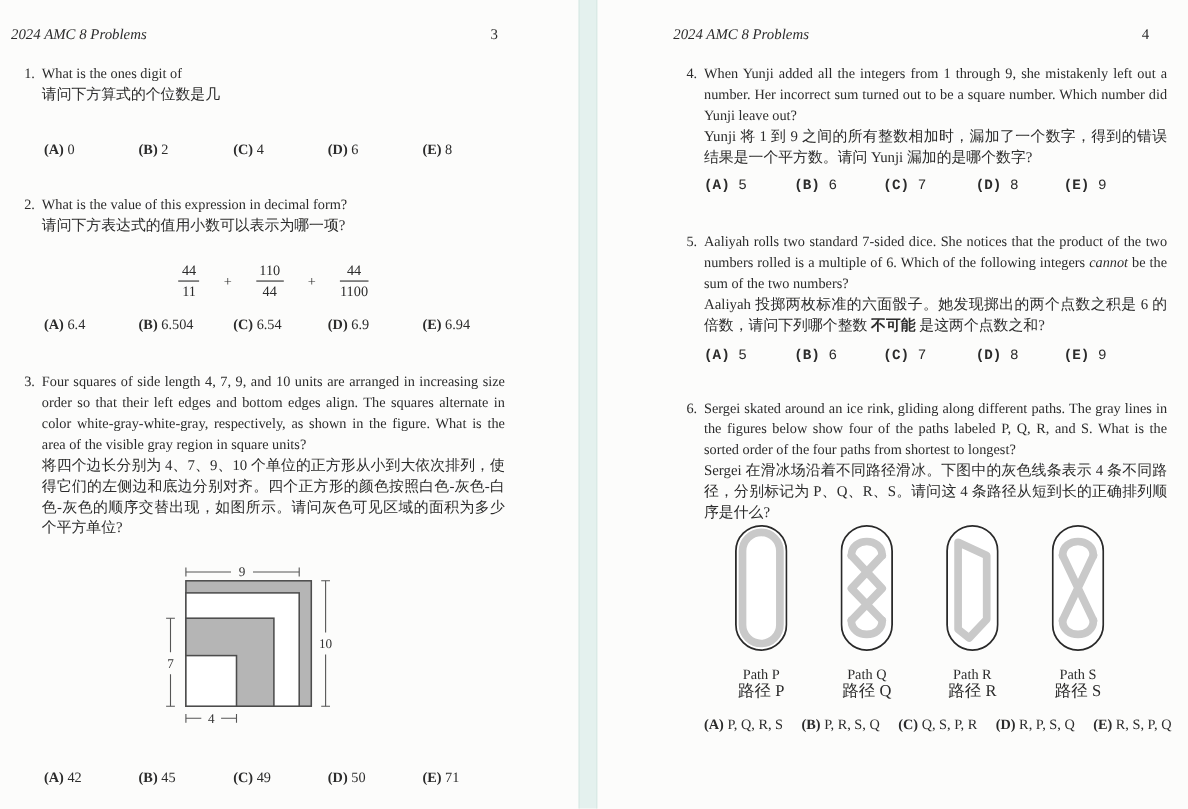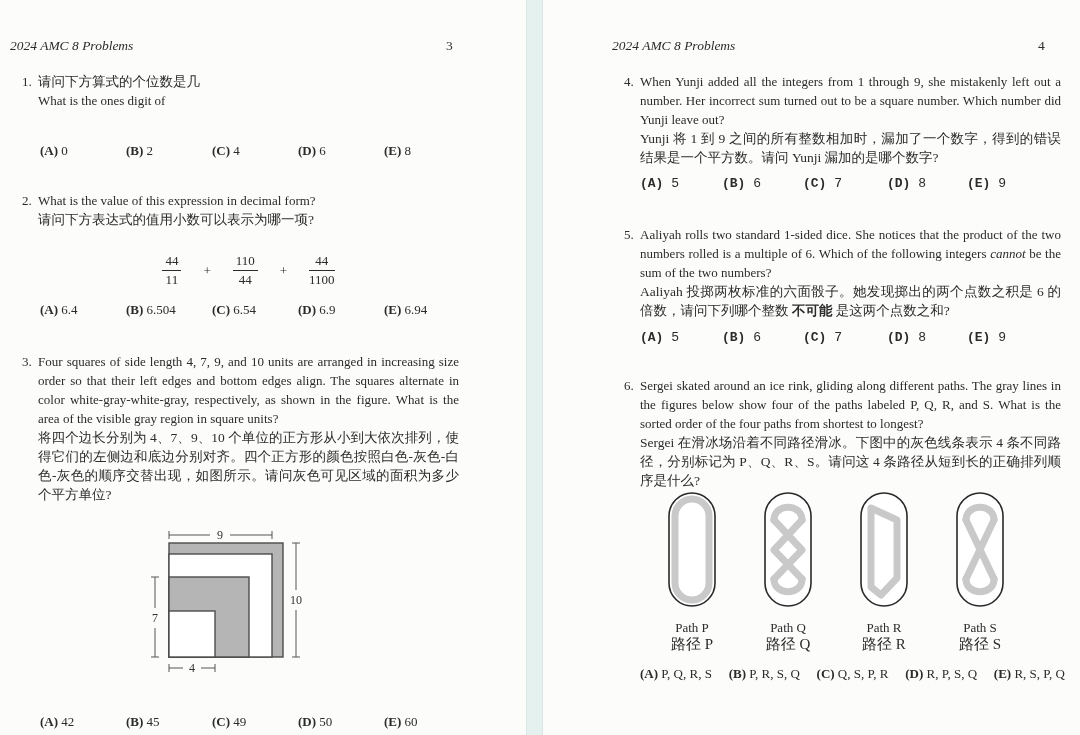--- a/index.html
+++ b/index.html
@@ -2,21 +2,21 @@
 <html><head>
 <meta charset="utf-8">
 <style>
   html,body{margin:0;padding:0;}
   body{
     width:1080px;height:735px;overflow:hidden;position:relative;
     background:#fcfcfb;color:#2b2b2b;
     font-family:"Liberation Serif","DejaVu Serif",serif;
     font-size:13px;line-height:19px;
   }
-  .page{position:absolute;top:15px;height:516px;}
+  .page{position:absolute;top:0;height:516px;}
   #page3{left:0;width:526px;}
   #page4{left:602px;width:478px;}
   .gutter{position:absolute;left:526px;top:0;width:15px;height:735px;
     background:#e4f1ee;border-left:1px solid #d7e8e4;border-right:1px solid #d7e8e4;}
   .hdr{position:absolute;top:21px;left:10px;font-style:italic;font-size:13.5px;white-space:nowrap;}
   .pgnum{position:absolute;top:21px;font-size:13.5px;}
   #page3 .pgnum{left:446px;}
   #page4 .pgnum{left:436px;}
   .problem{position:absolute;left:0;width:100%;}
   .pnum{position:absolute;left:22px;top:0;}
@@ -46,22 +46,22 @@
 <body>
 
 <div class="gutter"></div>
 
 <div class="page" id="page3">
   <div class="hdr">2024 AMC 8 Problems</div>
   <div class="pgnum">3</div>
 
   <div class="problem" style="top:57px;">
     <span class="pnum">1.</span>
+    <div class="ptext line">What is the ones digit of</div>
     <div class="ptext line zh">请问下方算式的个位数是几</div>
-    <div class="ptext line">What is the ones digit of</div>
   </div>
   <div class="choices ch3" style="top:126px;">
     <span class="choice"><b>(A)</b> <span>0</span></span>
     <span class="choice"><b>(B)</b> <span>2</span></span>
     <span class="choice"><b>(C)</b> <span>4</span></span>
     <span class="choice"><b>(D)</b> <span>6</span></span>
     <span class="choice"><b>(E)</b> <span>8</span></span>
   </div>
 
   <div class="problem" style="top:176px;">
@@ -136,21 +136,21 @@
         <line x1="71" y1="158" x2="85" y2="158"></line>
     </g>
     <text x="62" y="162" text-anchor="middle" class="dim">4</text>
   </svg>
 
   <div class="choices ch3" style="top:697px;">
     <span class="choice"><b>(A)</b> <span>42</span></span>
     <span class="choice"><b>(B)</b> <span>45</span></span>
     <span class="choice"><b>(C)</b> <span>49</span></span>
     <span class="choice"><b>(D)</b> <span>50</span></span>
-    <span class="choice"><b>(E)</b> <span>60</span></span>
+    <span class="choice"><b>(E)</b> <span>71</span></span>
   </div>
 </div>
 
 <div class="page" id="page4">
   <div class="hdr">2024 AMC 8 Problems</div>
   <div class="pgnum">4</div>
 
   <div class="problem" style="top:57px;">
     <span class="pnum">4.</span>
     <div class="ptext">When Yunji added all the integers from 1 through 9, she mistakenly left out a number. Her incorrect sum turned out to be a square number. Which number did Yunji leave out?</div>
@@ -159,21 +159,21 @@
   <div class="choices ch4" style="top:159px;">
     <span class="choice"><b>(A)</b> <span>5</span></span>
     <span class="choice"><b>(B)</b> <span>6</span></span>
     <span class="choice"><b>(C)</b> <span>7</span></span>
     <span class="choice"><b>(D)</b> <span>8</span></span>
     <span class="choice"><b>(E)</b> <span>9</span></span>
   </div>
 
   <div class="problem" style="top:210px;">
     <span class="pnum">5.</span>
-    <div class="ptext"><span>Aaliyah rolls two standard 1-sided dice. She notices that the product of the two numbers rolled is a multiple of 6. Which of the following integers </span><i class="em">cannot</i><span> be the sum of the two numbers?</span></div>
+    <div class="ptext"><span>Aaliyah rolls two standard 7-sided dice. She notices that the product of the two numbers rolled is a multiple of 6. Which of the following integers </span><i class="em">cannot</i><span> be the sum of the two numbers?</span></div>
     <div class="ptext zh"><span>Aaliyah 投掷两枚标准的六面骰子。她发现掷出的两个点数之积是 6 的倍数，请问下列哪个整数 </span><b class="emzh">不可能</b><span> 是这两个点数之和?</span></div>
   </div>
   <div class="choices ch4" style="top:313px;">
     <span class="choice"><b>(A)</b> <span>5</span></span>
     <span class="choice"><b>(B)</b> <span>6</span></span>
     <span class="choice"><b>(C)</b> <span>7</span></span>
     <span class="choice"><b>(D)</b> <span>8</span></span>
     <span class="choice"><b>(E)</b> <span>9</span></span>
   </div>
 

